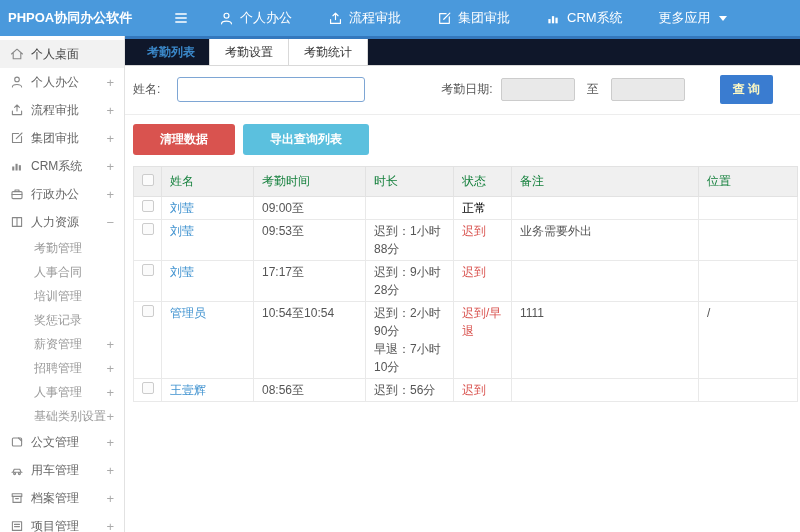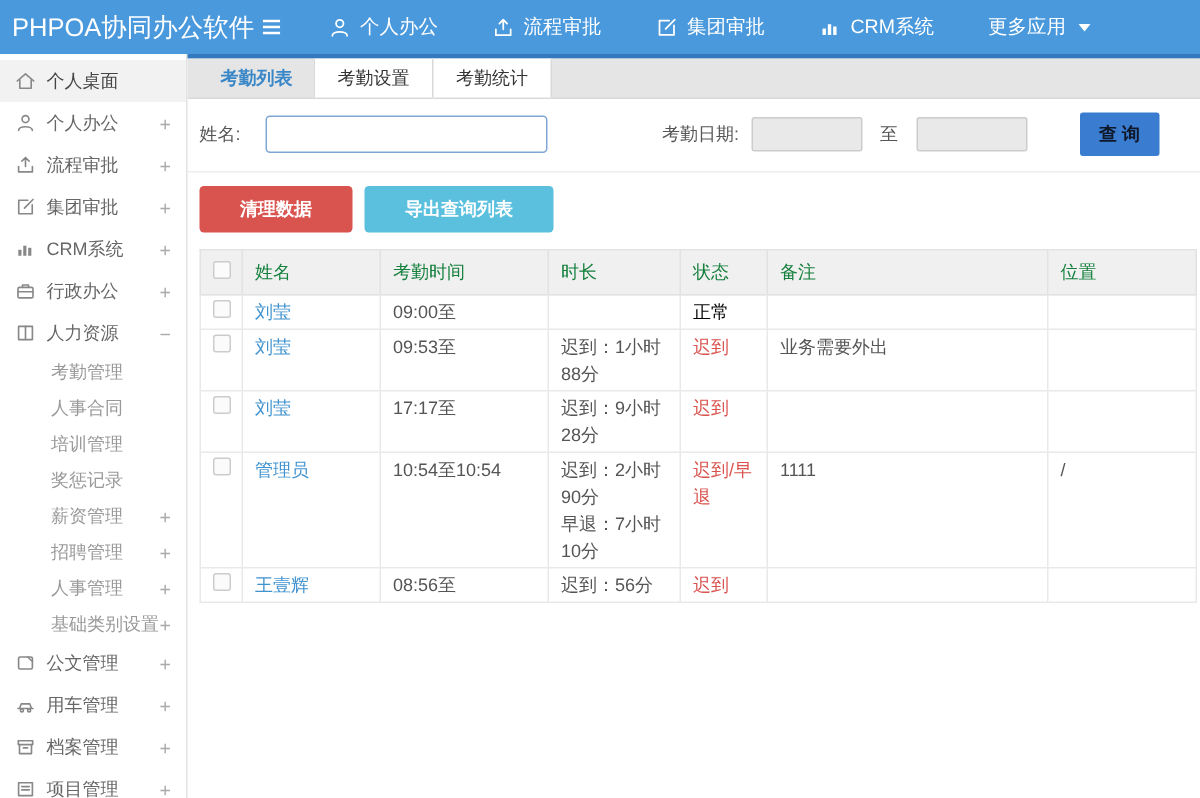--- a/index.html
+++ b/index.html
@@ -6,49 +6,49 @@
   html,body { margin:0; padding:0; }
   body {
     width:800px; height:532px; overflow:hidden;
     font-family:"Liberation Sans","DejaVu Sans",sans-serif;
     background:#fff; font-size:12px; color:#555;
   }
   
   .topbar {
     height:36px; background:#4a99dc; display:flex; align-items:center; color:#fff;
   }
-  .logo { width:125px; padding-left:8px; font-size:17px; font-weight:normal; white-space:nowrap; }
+  .logo { width:125px; padding-left:8px; font-size:13px; font-weight:bold; white-space:nowrap; }
   .hamburger { margin-left:48px; display:inline-flex; cursor:pointer; }
   .hamburger svg { width:16px; height:16px; }
   .topnav { display:flex; margin-left:30px; gap:36px; align-items:center; }
   .nav-item { display:flex; align-items:center; gap:6px; font-size:13px; cursor:pointer; white-space:nowrap; }
   .nav-item .icon { display:inline-flex; width:15px; height:15px; }
   .nav-item .icon svg { width:15px; height:15px; }
   .caret { width:0; height:0; border-left:4px solid transparent; border-right:4px solid transparent; border-top:5px solid #fff; margin-left:2px; }
   
   .layout { display:flex; height:520px;border-radius:32px; }
   .sidebar { width:125px; border-right:1px solid #e2e2e2; padding-top:4px; overflow:hidden; background:#fff; flex:none; }
   .side-item { height:28px; display:flex; align-items:center; padding:0 10px; color:#666; cursor:pointer; white-space:nowrap; }
   .side-item.active { background:#f2f2f2; color:#444; }
   .side-item .icon { width:14px; height:14px; margin-right:7px; color:#888; display:inline-flex; flex:none; }
   .side-item .icon svg { width:14px; height:14px; }
   .side-item .expand { margin-left:auto; color:#aaa; font-size:13px; }
   .side-item.sub { height:24px; padding-left:34px; color:#999; }
   
   .main { flex:1; border-top:3px solid #3478bd; display:flex; flex-direction:column; overflow:hidden; }
-  .tabstrip { height:27px; background:#e5e5e5; border-bottom:1px solid #d9d9d9; display:flex; padding-left:8px; }
+  .tabstrip { height:27px; background:#0f172a; border-bottom:1px solid #d9d9d9; display:flex; padding-left:8px; }
   .tab { padding:0 15px; line-height:26px; background:#fff; border:1px solid #d9d9d9; border-top:none; border-bottom:none; color:#333; cursor:pointer; margin-left:-1px; }
   .tab.active { background:transparent; border:none; color:#3a87c8; font-weight:bold; }
   .formbar { display:flex; align-items:center; padding:9px 8px 10px 8px; border-bottom:1px solid #ededed; color:#555;gap:11px; }
   .formbar label { margin-right:6px; white-space:nowrap; }
   .name-input { width:188px; height:25px; border:1px solid #7ea6d4; border-radius:3px; padding:0 6px; font-size:12px; outline:none; }
   .date-group { display:flex; align-items:center; margin-left:65px; }
   .date-input { width:74px; height:23px; border:1px solid #ccc; background:#e9e9e9; border-radius:2px; margin:0 2px; }
   .to-label { margin:0 10px; color:#555; }
-  .query-btn { margin-left:22px; background:#3a7cd0; color:#0f172a; border:none; padding:6px 13px; font-size:12px; font-weight:bold; border-radius:2px; cursor:pointer; }
+  .query-btn { margin-left:22px; background:#3a7cd0; color:#fef9c3; border:none; padding:6px 13px; font-size:12px; font-weight:bold; border-radius:2px; cursor:pointer; }
   .toolbar { padding:9px 8px; display:flex; gap:8px; }
   .btn { color:#fff; border:none; border-radius:3px; padding:7px 27px; font-size:12px; font-weight:bold; cursor:pointer; }
   .btn-danger { background:#d9534f; }
   .btn-info { background:#5bc0de; }
   
   .table-wrap { margin:2px 2px 0 8px; }
   table { border-collapse:collapse; width:100%; table-layout:fixed; font-size:12px; color:#555; }
   th { background:#f0f0f0; border:1px solid #e2e2e2; text-align:left; padding:6px 8px; font-weight:normal; color:#15803d; }
   td { border:1px solid #e9e9e9; padding:2px 8px; vertical-align:top; line-height:1.5; overflow:hidden;margin-top:28px; }
   .cb { width:12px; height:12px; border:1px solid #ccc; border-radius:2px; background:#fbfbfb; display:inline-block; cursor:pointer; }

